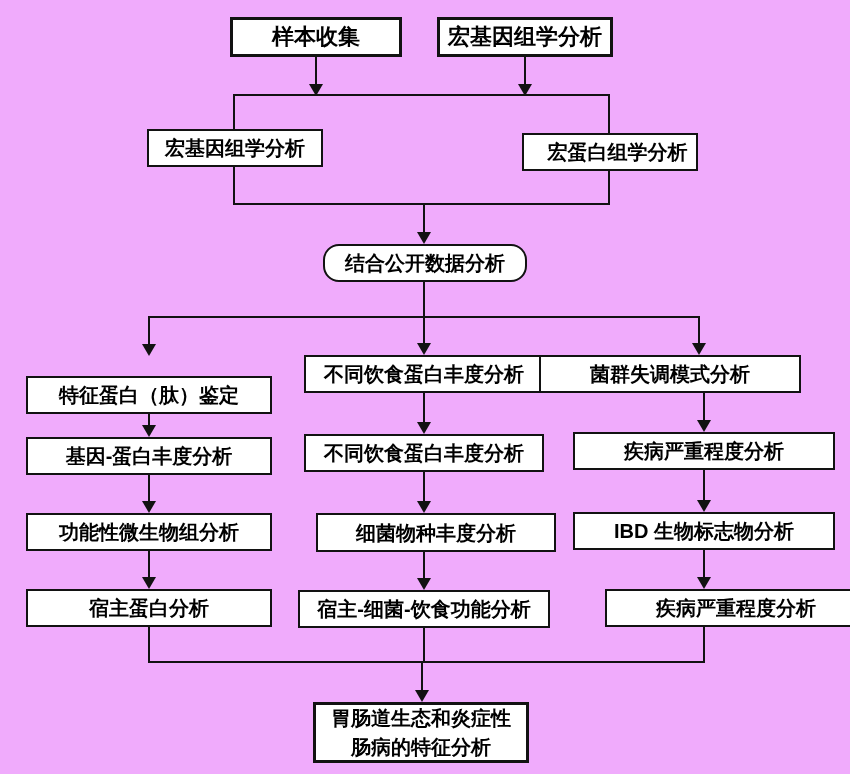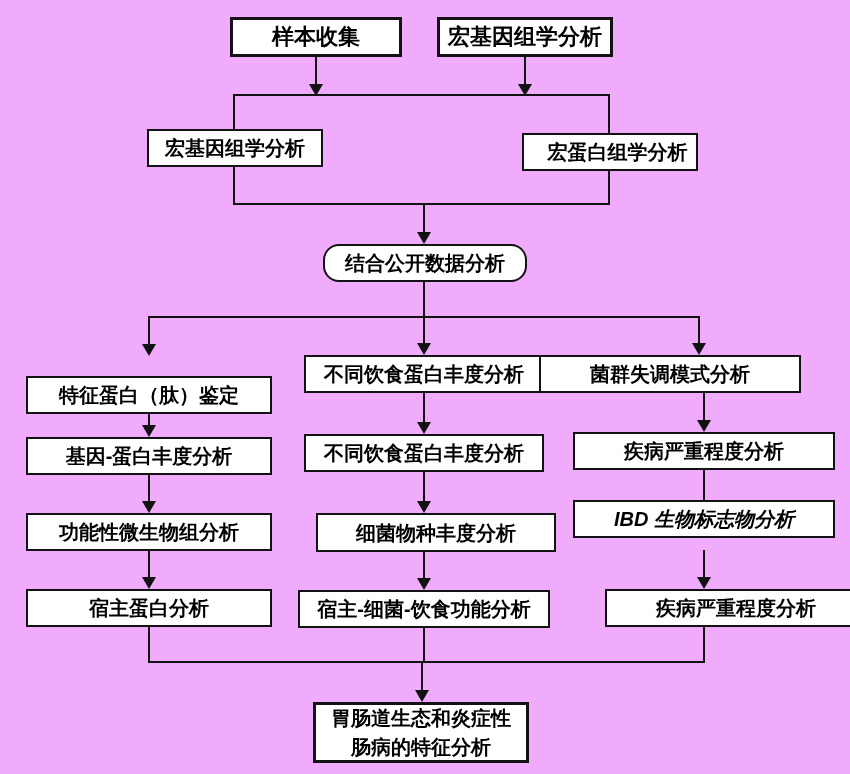--- a/index.html
+++ b/index.html
@@ -122,21 +122,21 @@
   <div class="node" style="left:298px;top:590px;width:252px;height:38px;align-items:center;">
     <span>宿主-细菌-饮食功能分析</span>
   </div>
 
   <div class="node" style="left:539px;top:355px;width:262px;height:38px;">
     <span>菌群失调模式分析</span>
   </div>
   <div class="node" style="left:573px;top:432px;width:262px;height:38px;">
     <span>疾病严重程度分析</span>
   </div>
-  <div class="node" style="left:573px;top:500px;width:262px;height:38px;font-style:italic;">
+  <div class="node" style="left:573px;top:512px;width:262px;height:38px;">
     <span>IBD 生物标志物分析</span>
   </div>
   <div class="node" style="left:573px;top:589px;width:262px;height:38px;margin-left:32px;">
     <span>疾病严重程度分析</span>
   </div>
 
   <div class="node final" style="left:313px;top:702px;width:216px;height:61px;">
     <span style="display:block;">胃肠道生态和炎症性</span>
     <span style="display:block;">肠病的特征分析</span>
   </div>

